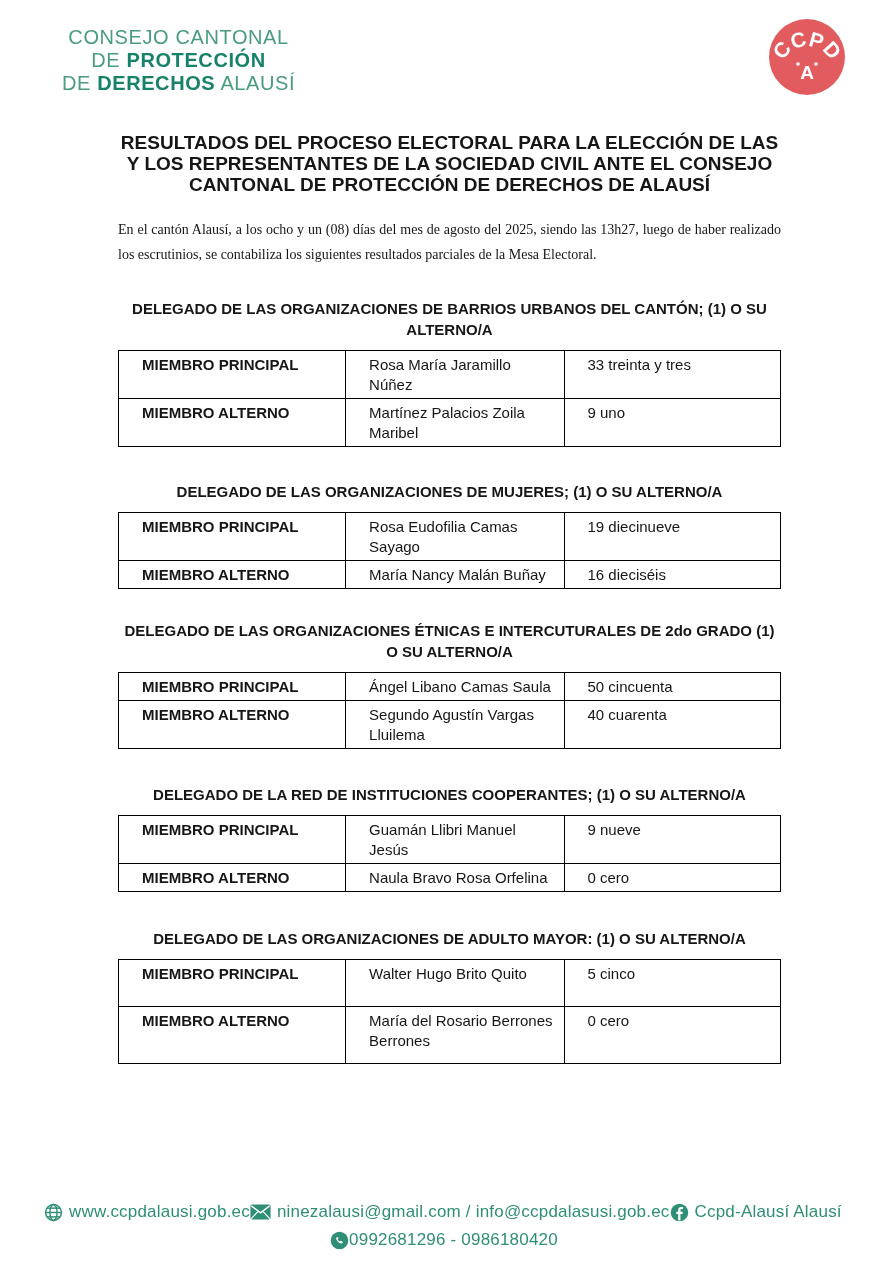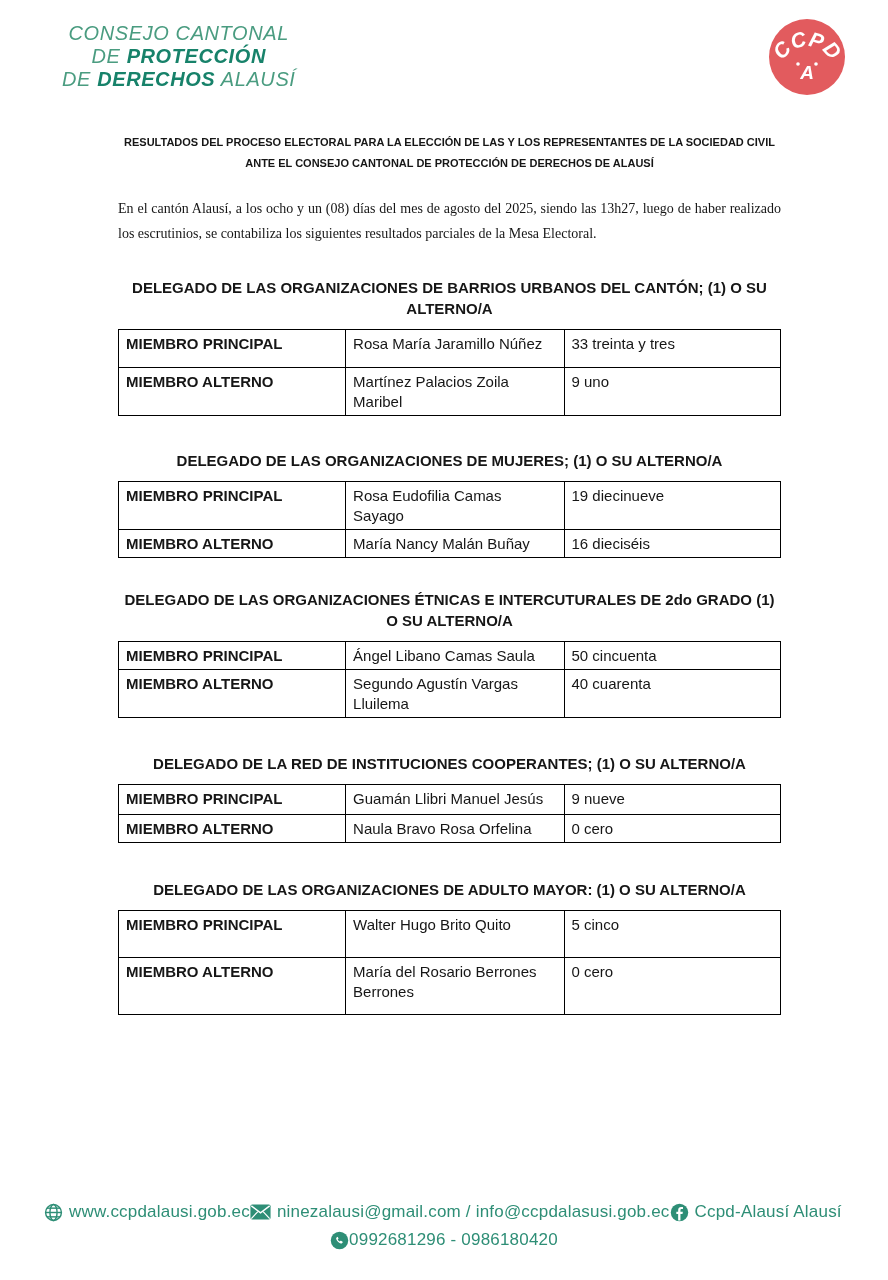--- a/index.html
+++ b/index.html
@@ -14,40 +14,39 @@
     position:relative;
     width:888px;height:1280px;
     margin:0 auto;
     background:#ffffff;
     font-family:"Liberation Sans",sans-serif;
     color:#161616;
     overflow:hidden;
   }
   
   .header{
-    display:flex;justify-content:space-between;align-items:flex-start;
+    display:flex;justify-content:space-between;align-items:center;
     padding:16px 40px 0 62px;
-    font-style:italic;
   }
   .logo-text{
     margin-top:6px;
     text-align:center;
     font-size:20px;line-height:23px;letter-spacing:.6px;
     color:var(--logo-green);
   }
   .logo-text b{color:var(--logo-green-dark)}
   .badge svg{display:block}
   .badge-circle{fill:var(--badge-red)}
   .badge-glyph{fill:#ffffff;font-family:"Liberation Sans",sans-serif;font-weight:bold}
   
   .content{padding:0 107px 0 118px}
   .doc-title{
     margin:34px 0 0 0;
     text-align:center;
-    font-size:11px;font-weight:bold;line-height:21px;
+    font-size:19px;font-weight:bold;line-height:21px;
   }
   .intro{
     margin:22px 0 0 0;
     font-family:"Liberation Serif",serif;
     font-size:14px;line-height:25px;
     text-align:justify;
   }
   .sec-h{
     margin:0;
     text-align:center;
@@ -55,21 +54,21 @@
   }
   .mt1{margin-top:31px}.mt2{margin-top:34px}.mt3{margin-top:31px}.mt4{margin-top:35px}.mt5{margin-top:36px}
   .note{margin:15px 0 0 0;font-size:15px;line-height:21px}
   table.results{
     border-collapse:collapse;width:100%;
     margin-top:10px;
     font-size:15px;
   }
   table.results td{
     border:1.6px solid #000;
-    padding:4px 8px 3px 7px;
+    padding:4px 8px 3px 23px;
     vertical-align:top;line-height:20px;
   }
   td.role{width:34.3%;font-weight:bold}
   td.name{width:33%}
   td.votes{width:32.7%}
   tr.rh25{height:25px}tr.rh27{height:27px}tr.rh28{height:28px}tr.rh30{height:30px}
   tr.rh38{height:38px}tr.rh40{height:40px}tr.rh46{height:46px}tr.rh47{height:47px}tr.rh57{height:57px}
   
   .footer{
     position:absolute;left:0;right:0;top:1202px;

